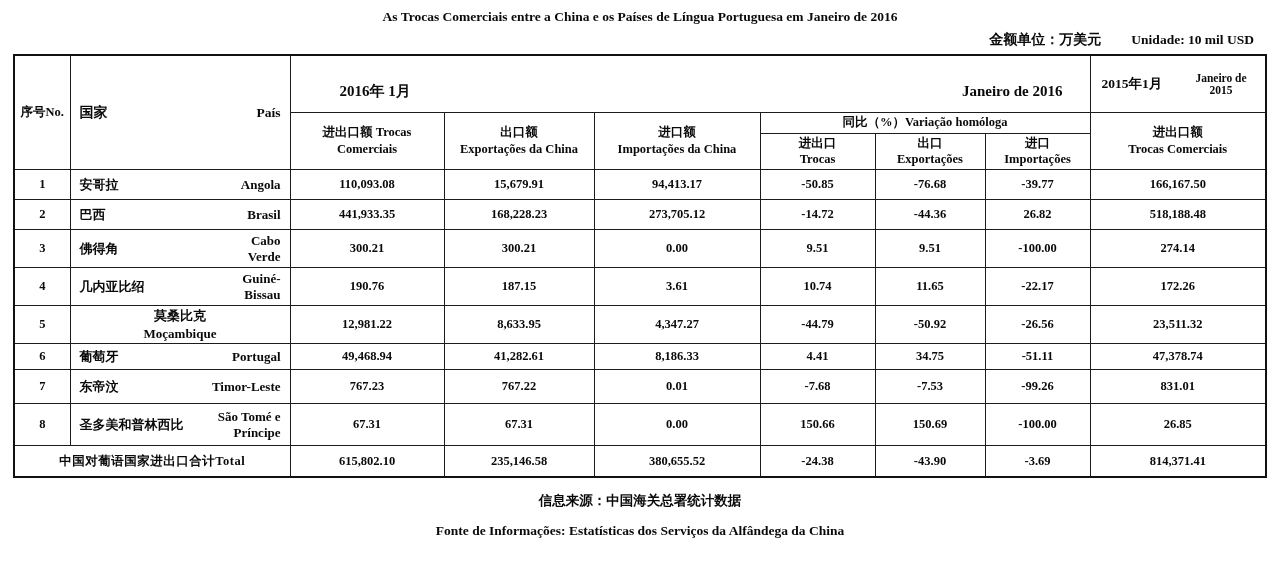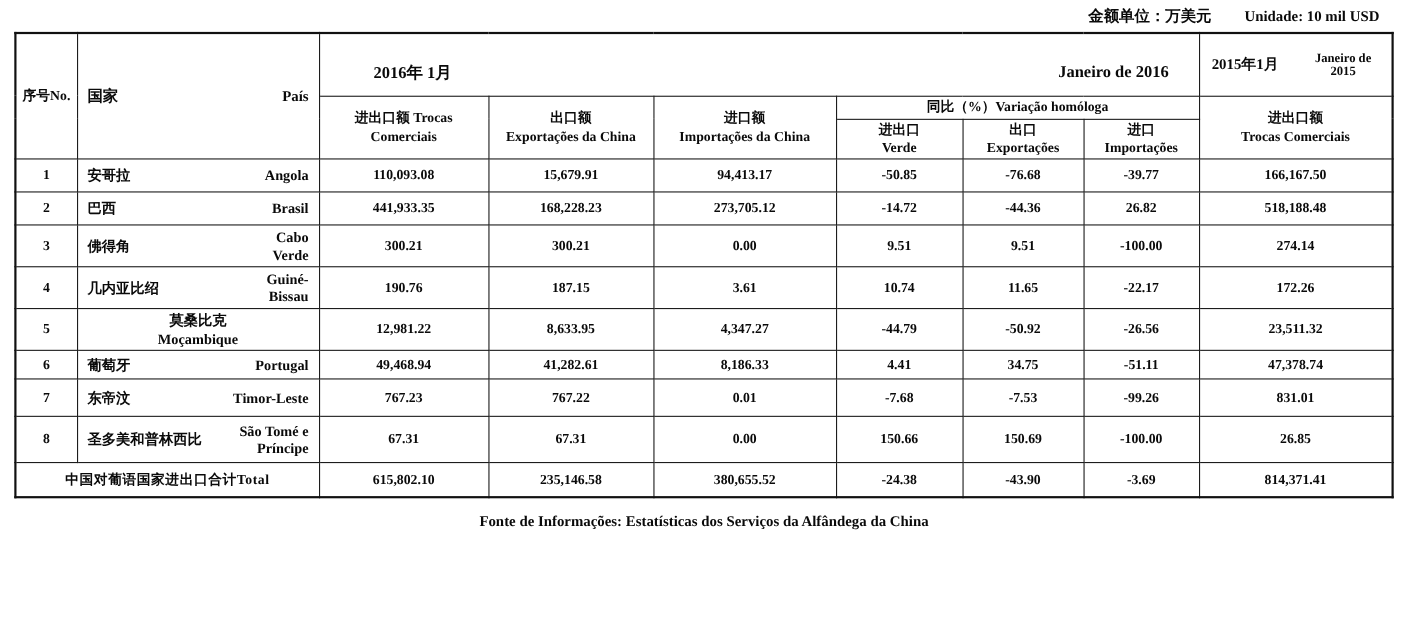--- a/index.html
+++ b/index.html
@@ -113,20 +113,21 @@
     font-size: 13.5px;
     font-weight: bold;
     margin-top: 13px;
   }
 </style>
 </head>
 <body>
 
 <div class="page">
 
+  <div class="subtitle">As Trocas Comerciais entre a China e os Países de Língua Portuguesa em Janeiro de 2016</div>
 
   <div class="unit-line">
     <span class="unit-zh">金额单位：万美元</span>
     <span class="unit-pt">Unidade: 10 mil USD</span>
   </div>
 
   <table class="trade">
     <colgroup>
       <col style="width:56px">
         <col style="width:220px">
@@ -178,21 +179,21 @@
       <td colspan="3" class="yoy-head">同比（%）Variação homóloga</td>
       <td rowspan="2" class="sub-head">
         <div>进出口额</div>
         <div>Trocas Comerciais</div>
       </td>
     </tr>
 
     <tr class="hC">
       <td class="sub-head">
         <div>进出口</div>
-        <div>Verde</div>
+        <div>Trocas</div>
       </td>
       <td class="sub-head">
         <div>出口</div>
         <div>Exportações</div>
       </td>
       <td class="sub-head">
         <div>进口</div>
         <div>Importações</div>
       </td>
     </tr>
@@ -339,15 +340,16 @@
       <td>235,146.58</td>
       <td>380,655.52</td>
       <td>-24.38</td>
       <td>-43.90</td>
       <td>-3.69</td>
       <td>814,371.41</td>
     </tr>
   </tbody>
     </table>
 
+  <div class="footer-zh">信息来源：中国海关总署统计数据</div>
   <div class="footer-pt">Fonte de Informações: Estatísticas dos Serviços da Alfândega da China</div>
 
 </div>
 
 </body></html>

